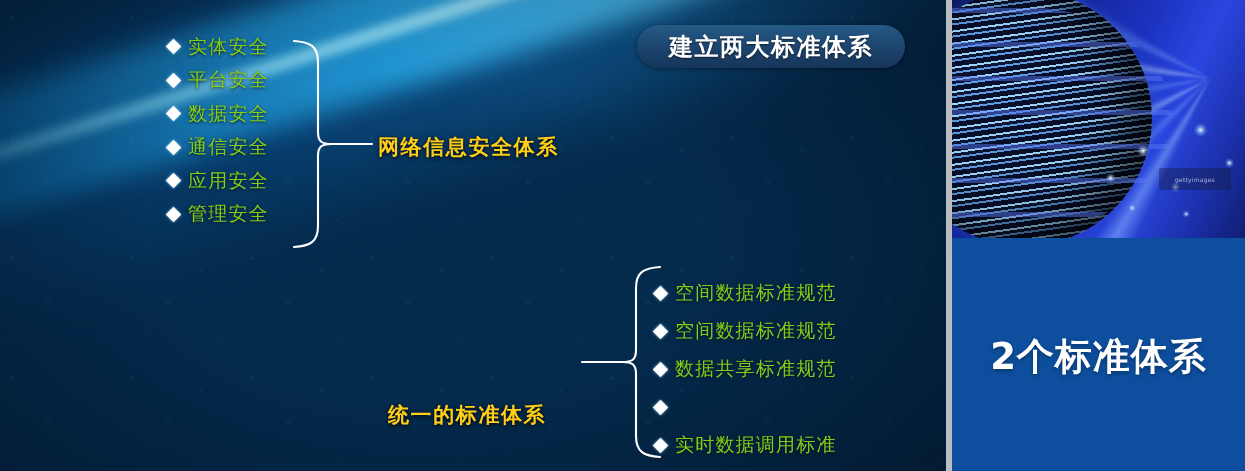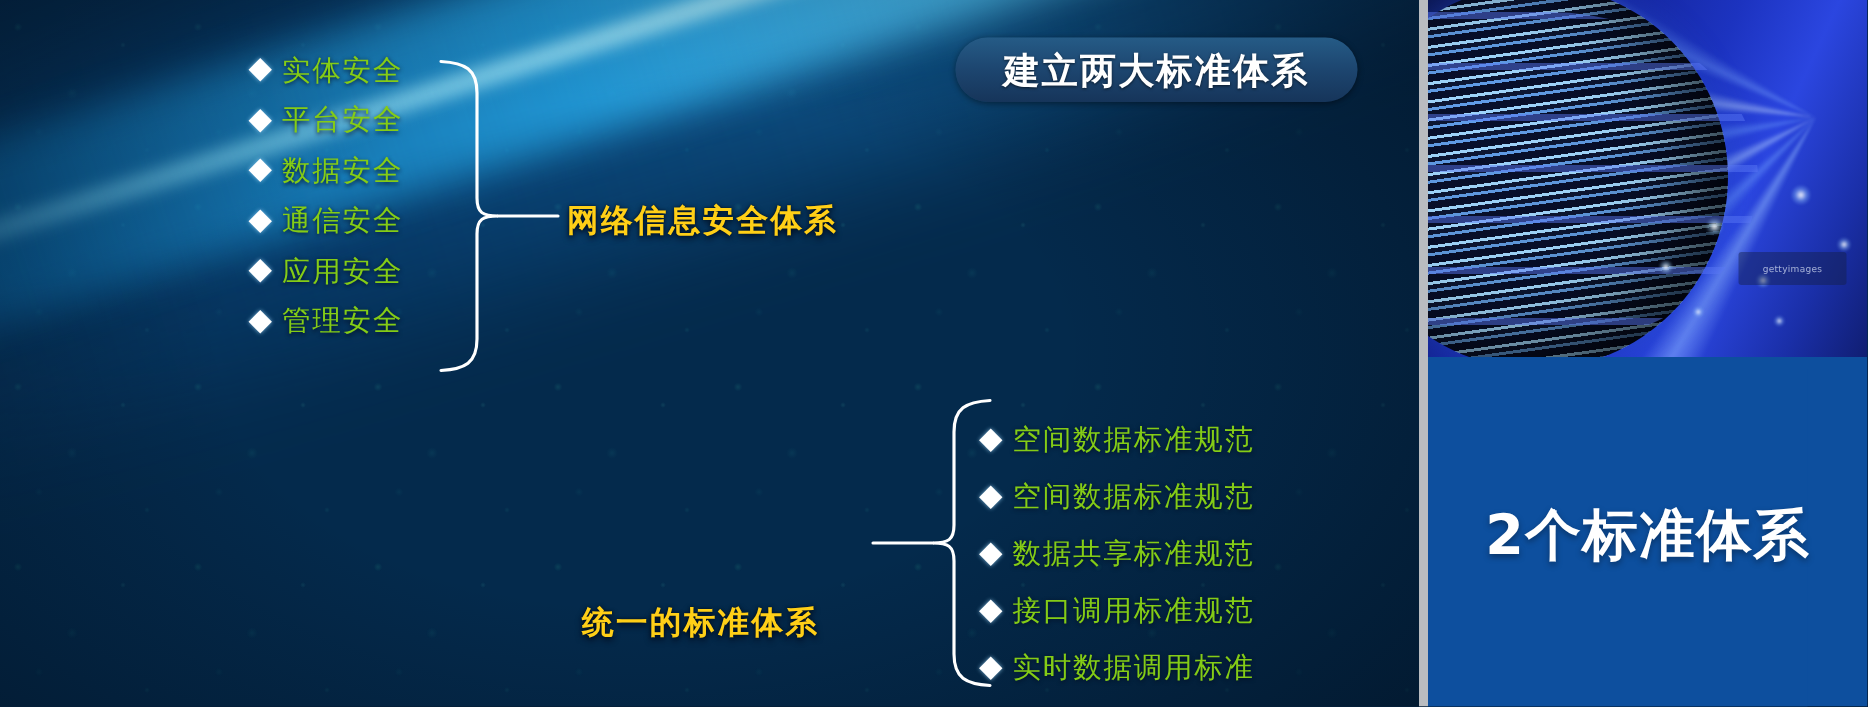--- a/index.html
+++ b/index.html
@@ -259,21 +259,20 @@
     <div class="list-item">
       <span class="dia"></span>
       <span class="lbl">空间数据标准规范</span>
     </div>
     <div class="list-item">
       <span class="dia"></span>
       <span class="lbl">数据共享标准规范</span>
     </div>
     <div class="list-item">
       <span class="dia"></span>
-      <span class="lbl">接口调用标准规范</span>
     </div>
     <div class="list-item">
       <span class="dia"></span>
       <span class="lbl">实时数据调用标准</span>
     </div>
   </div>
 
   <div class="divider"></div>
 
   <div class="rpanel">

